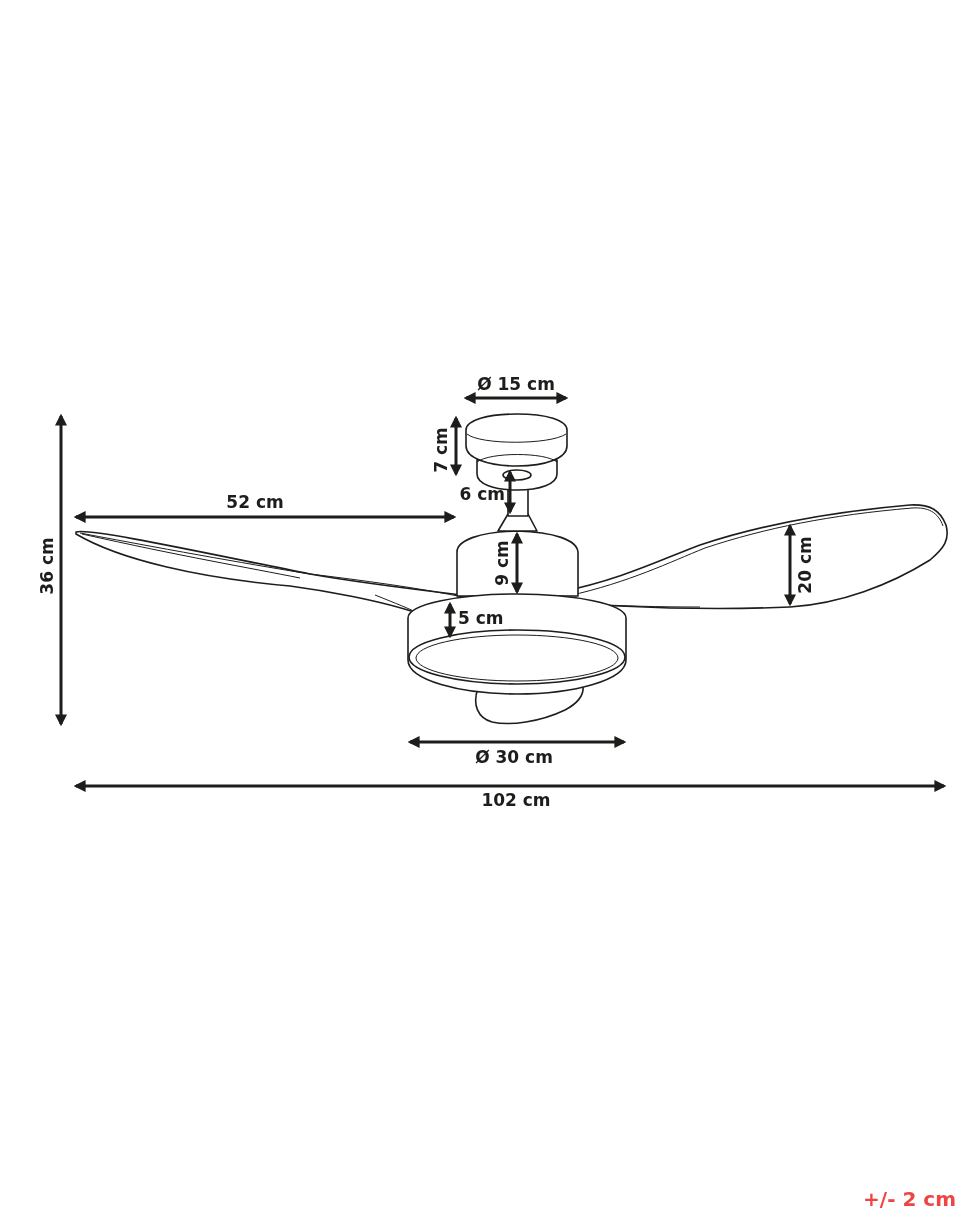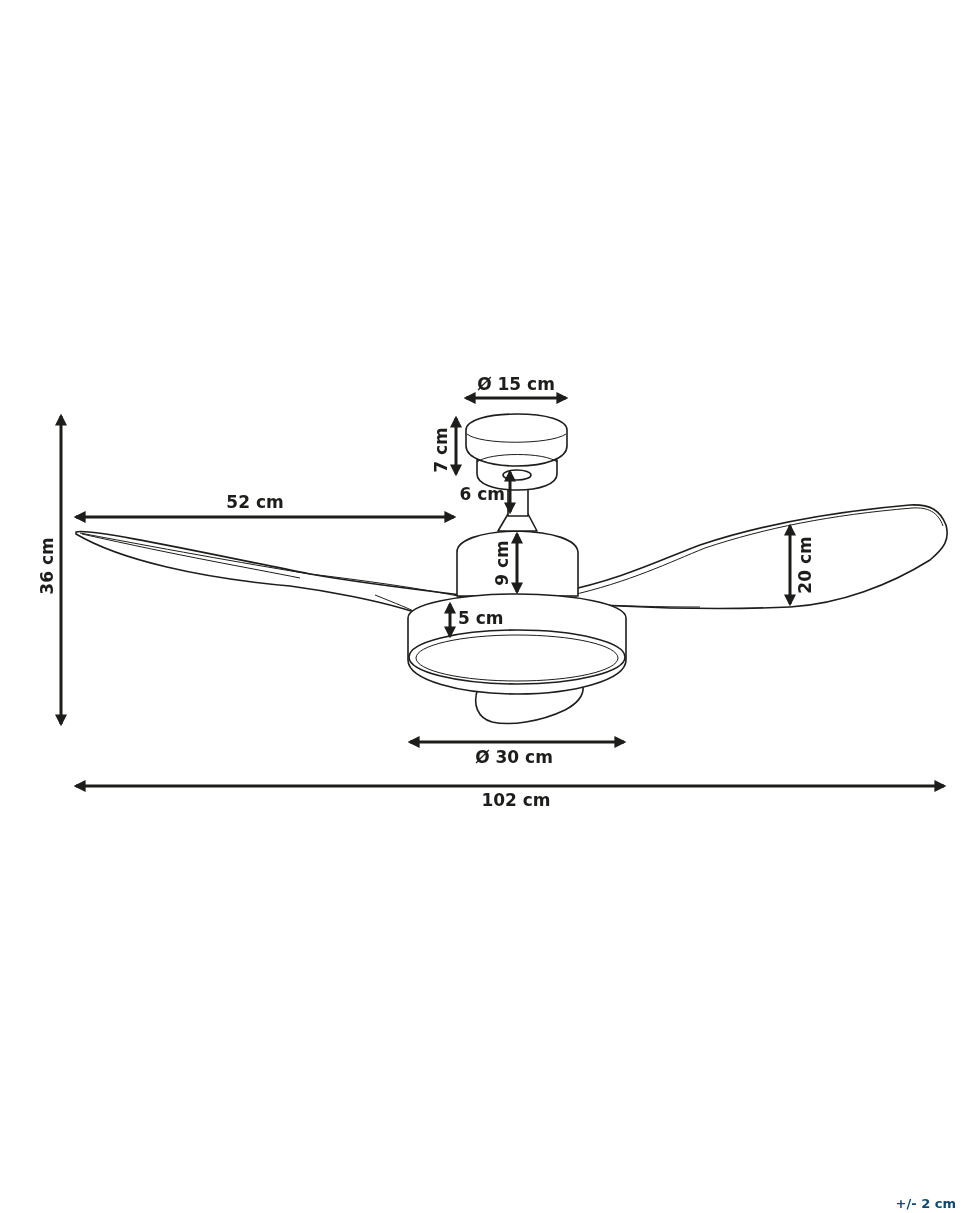--- a/index.html
+++ b/index.html
@@ -10,21 +10,21 @@
       font-weight: bold;
       font-size: 17px;
       fill: #1d1d1b;
     }
     .outline { fill: #ffffff; stroke: #1d1d1b; stroke-width: 1.6; stroke-linejoin: round; stroke-linecap: round; }
     .thin { fill: none; stroke: #1d1d1b; stroke-width: 1; }
     .dim { stroke: #1d1d1b; stroke-width: 3; fill: none; }
     .head { fill: #1d1d1b; stroke: none; }
     #tolerance {
       position: absolute; right: 14px; bottom: 2px;
-      font-family: "DejaVu Sans", sans-serif; font-weight: bold; font-size: 13px; color: #0c4a6e;
+      font-family: "DejaVu Sans", sans-serif; font-weight: bold; font-size: 20px; color: #ef4444;
     }
   </style>
 </head>
 <body>
 
 <svg id="diagram" viewBox="0 0 970 1213" xmlns="http://www.w3.org/2000/svg">
   <defs>
     <marker id="arrow" viewBox="0 0 10 10" refX="8" refY="5" markerWidth="4" markerHeight="4" orient="auto-start-reverse">
       <path d="M0,0 L10,5 L0,10 z" class="head"></path>
     </marker>

